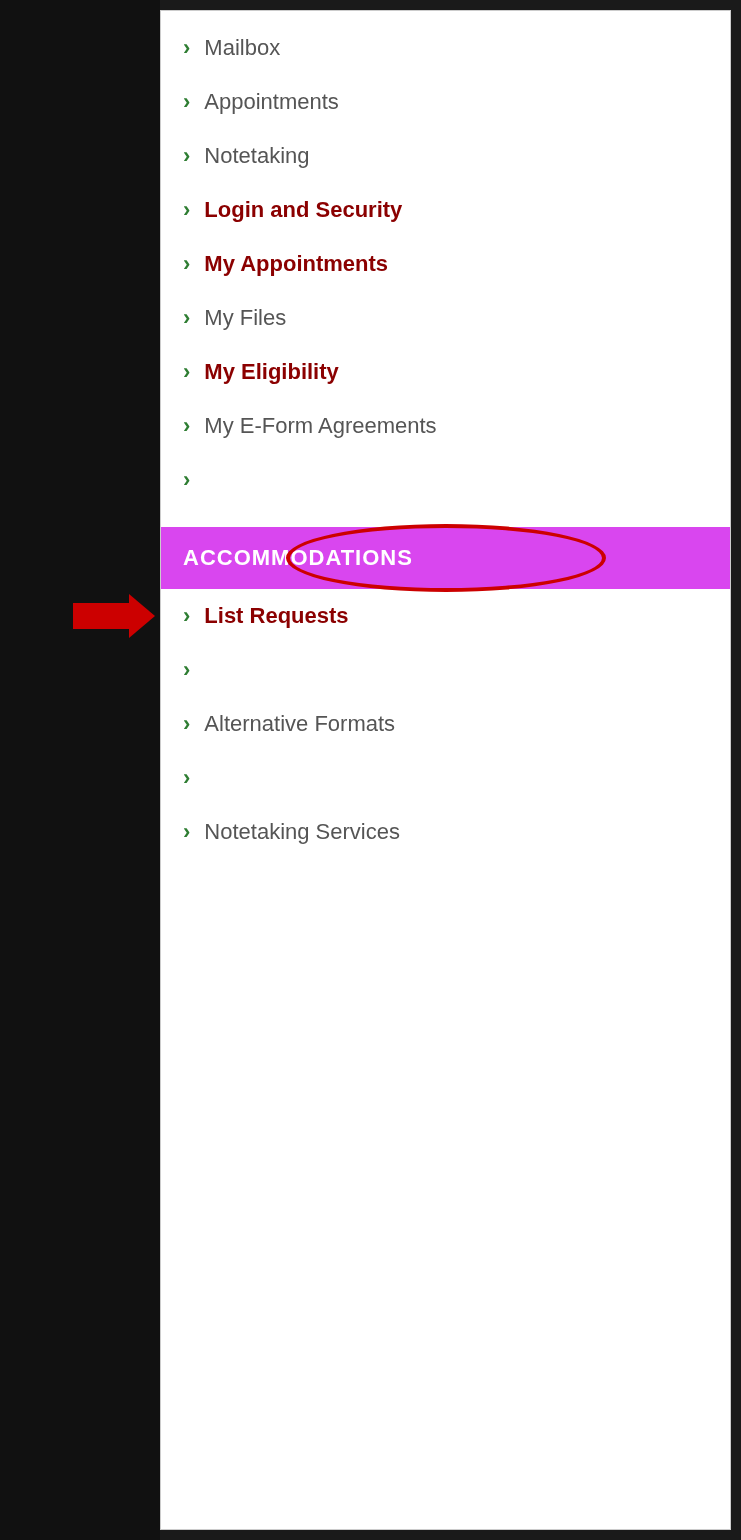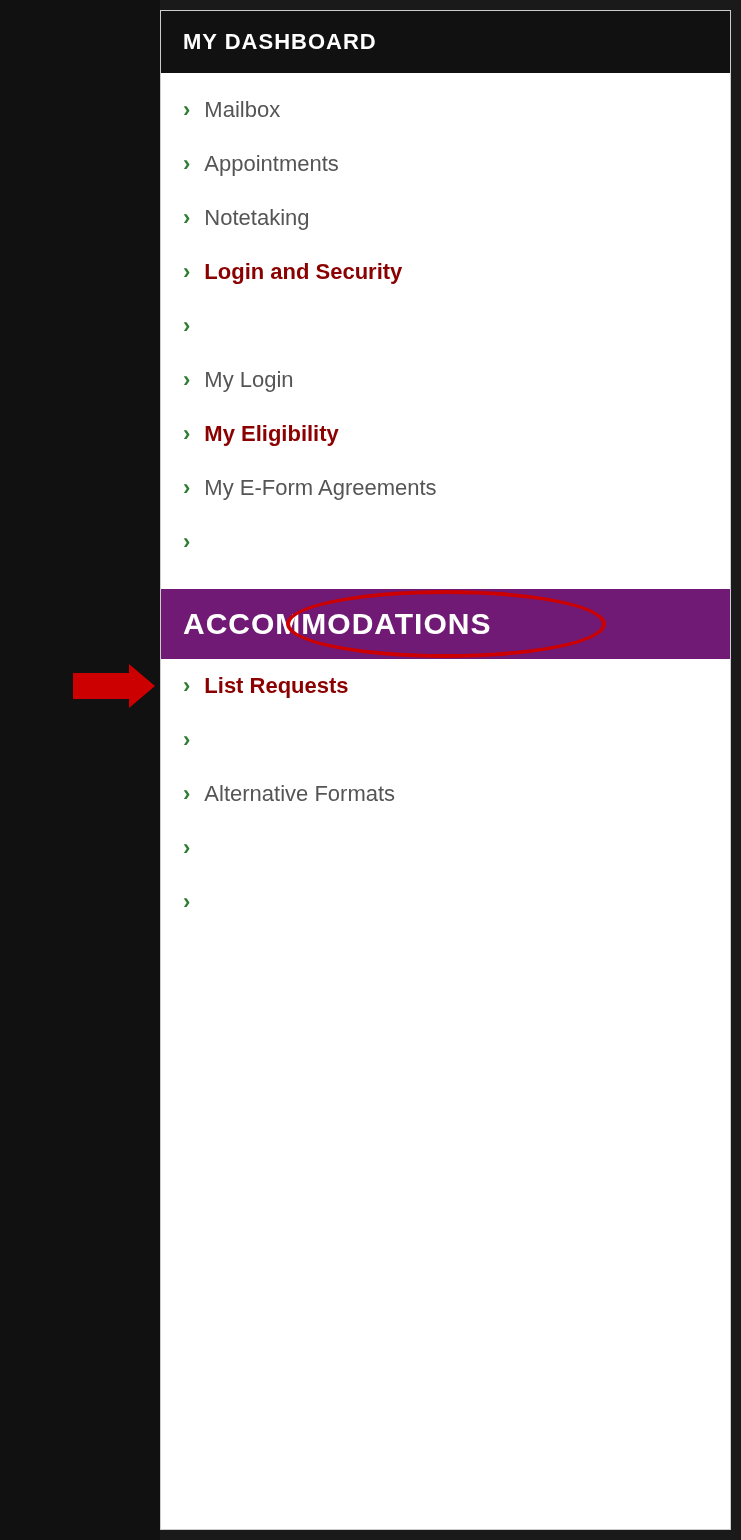--- a/index.html
+++ b/index.html
@@ -84,24 +84,24 @@
     .accommodations-section {
       margin-top: 10px;
     }
 
     .accommodations-header-wrapper {
       position: relative;
       background: #111;
     }
 
     .accommodations-header {
-      background: #701a75;
+      background: #d946ef;
       color: #fff;
       font-weight: bold;
-      font-size: 30px;
+      font-size: 22px;
       padding: 18px 22px;
       letter-spacing: 1px;
       text-transform: uppercase;
       position: relative;
       z-index: 1;
     }
 
     .circle-highlight {
       position: absolute;
       top: 50%;
@@ -183,23 +183,20 @@
     }
   </style>
 </head>
 <body>
 
 <div class="page-wrapper">
   <div class="left-black-bar"></div>
 
   <div class="sidebar">
 
-    <div class="section-header">
-      <span>MY DASHBOARD</span>
-    </div>
 
     <ul class="nav-list">
 
       <li class="nav-item">
         <span class="chevron">›</span>
         <span>Mailbox</span>
       </li>
 
       <li class="nav-item">
         <span class="chevron">›</span>
@@ -211,25 +208,26 @@
         <span>Notetaking</span>
       </li>
 
       <li class="nav-item active-red">
         <span class="chevron">›</span>
         <span>Login and Security</span>
       </li>
 
       <li class="nav-item active-red">
         <span class="chevron">›</span>
-      </li>
-
-      <li class="nav-item">
-        <span class="chevron">›</span>
-        <span>My Login</span>
+        <span>My Appointments</span>
+      </li>
+
+      <li class="nav-item">
+        <span class="chevron">›</span>
+        <span>My Files</span>
       </li>
 
       <li class="nav-item active-red">
         <span class="chevron">›</span>
         <span>My Eligibility</span>
       </li>
 
       <li class="nav-item">
         <span class="chevron">›</span>
         <span>My E-Form Agreements</span>
@@ -271,19 +269,20 @@
           <span class="chevron">›</span>
           <span>Alternative Formats</span>
         </li>
 
         <li class="accom-nav-item">
           <span class="chevron">›</span>
         </li>
 
         <li class="accom-nav-item">
           <span class="chevron">›</span>
+          <span>Notetaking Services</span>
         </li>
 
       </ul>
     </div>
 
   </div>
 </div>
 
 </body></html>

